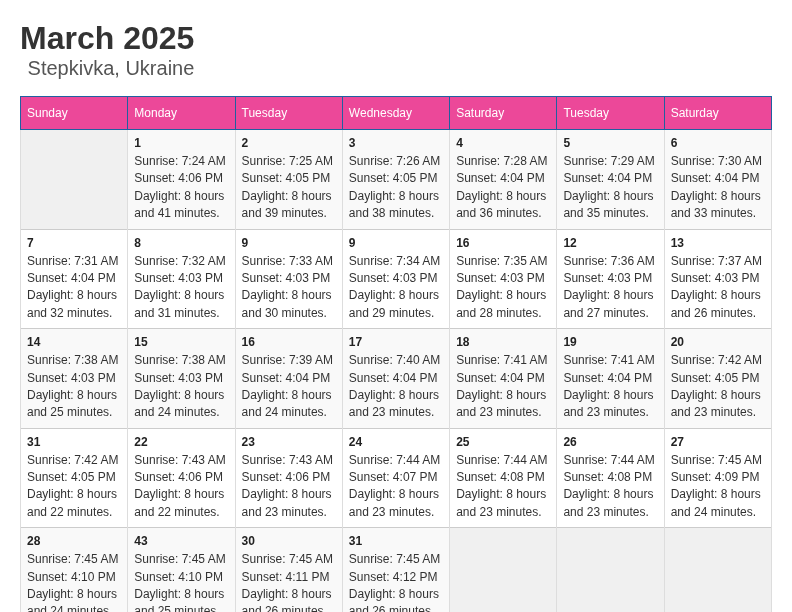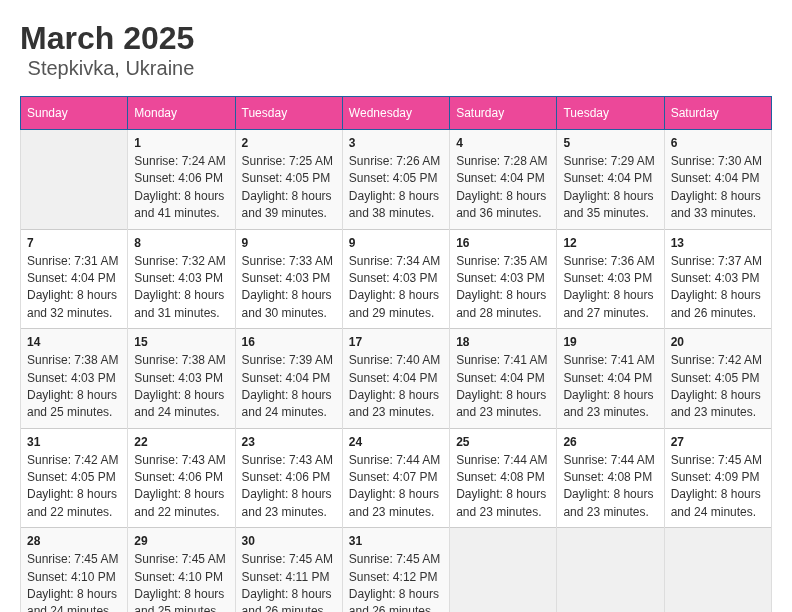--- a/index.html
+++ b/index.html
@@ -216,21 +216,21 @@
           <span class="day-num">27</span>
           <div class="day-info">Sunrise: 7:45 AM<br>Sunset: 4:09 PM<br>Daylight: 8 hours<br>and 24 minutes.</div>
         </td>
       </tr>
       <tr>
         <td>
           <span class="day-num">28</span>
           <div class="day-info">Sunrise: 7:45 AM<br>Sunset: 4:10 PM<br>Daylight: 8 hours<br>and 24 minutes.</div>
         </td>
         <td>
-          <span class="day-num">29</span>
+          <span class="day-num">43</span>
           <div class="day-info">Sunrise: 7:45 AM<br>Sunset: 4:10 PM<br>Daylight: 8 hours<br>and 25 minutes.</div>
         </td>
         <td>
           <span class="day-num">30</span>
           <div class="day-info">Sunrise: 7:45 AM<br>Sunset: 4:11 PM<br>Daylight: 8 hours<br>and 26 minutes.</div>
         </td>
         <td>
           <span class="day-num">31</span>
           <div class="day-info">Sunrise: 7:45 AM<br>Sunset: 4:12 PM<br>Daylight: 8 hours<br>and 26 minutes.</div>
         </td>

